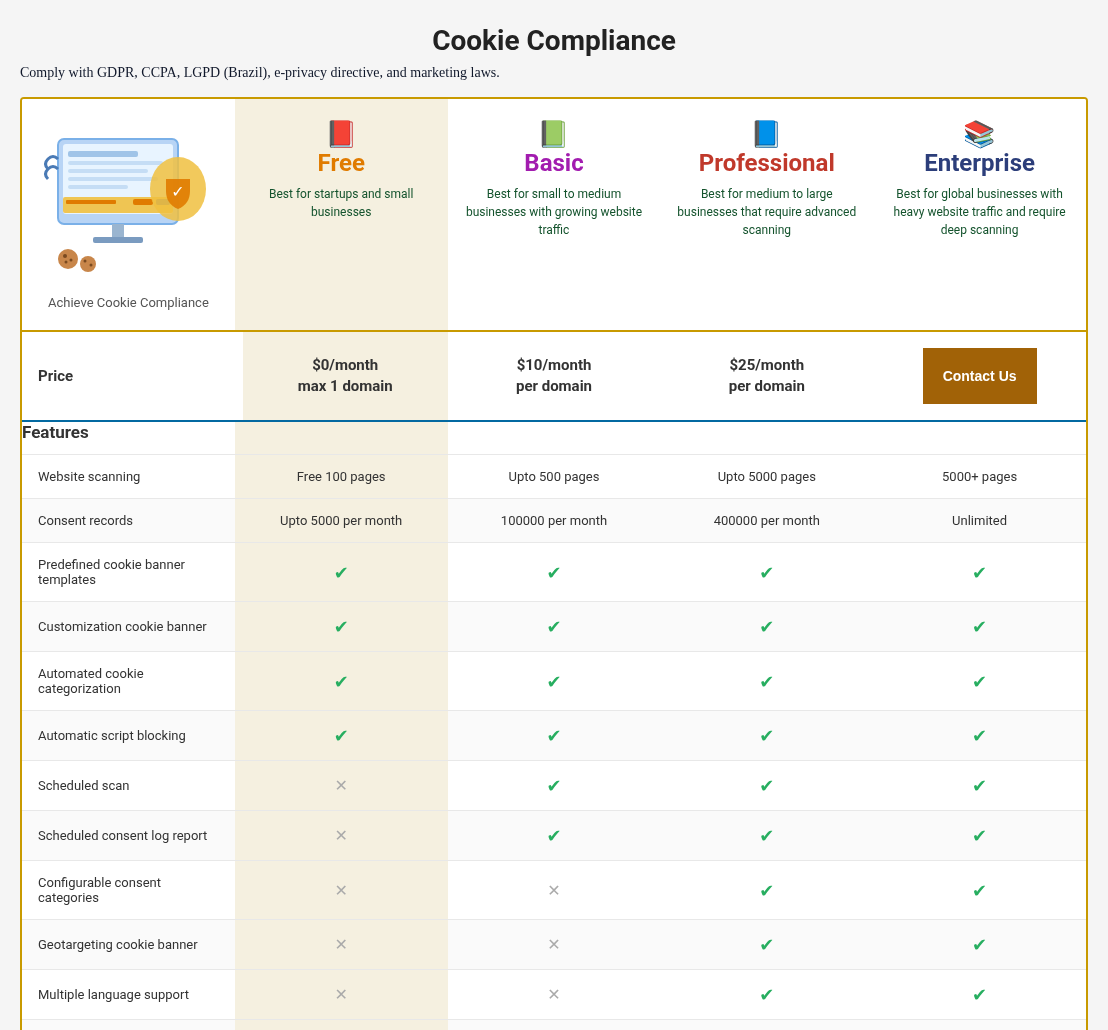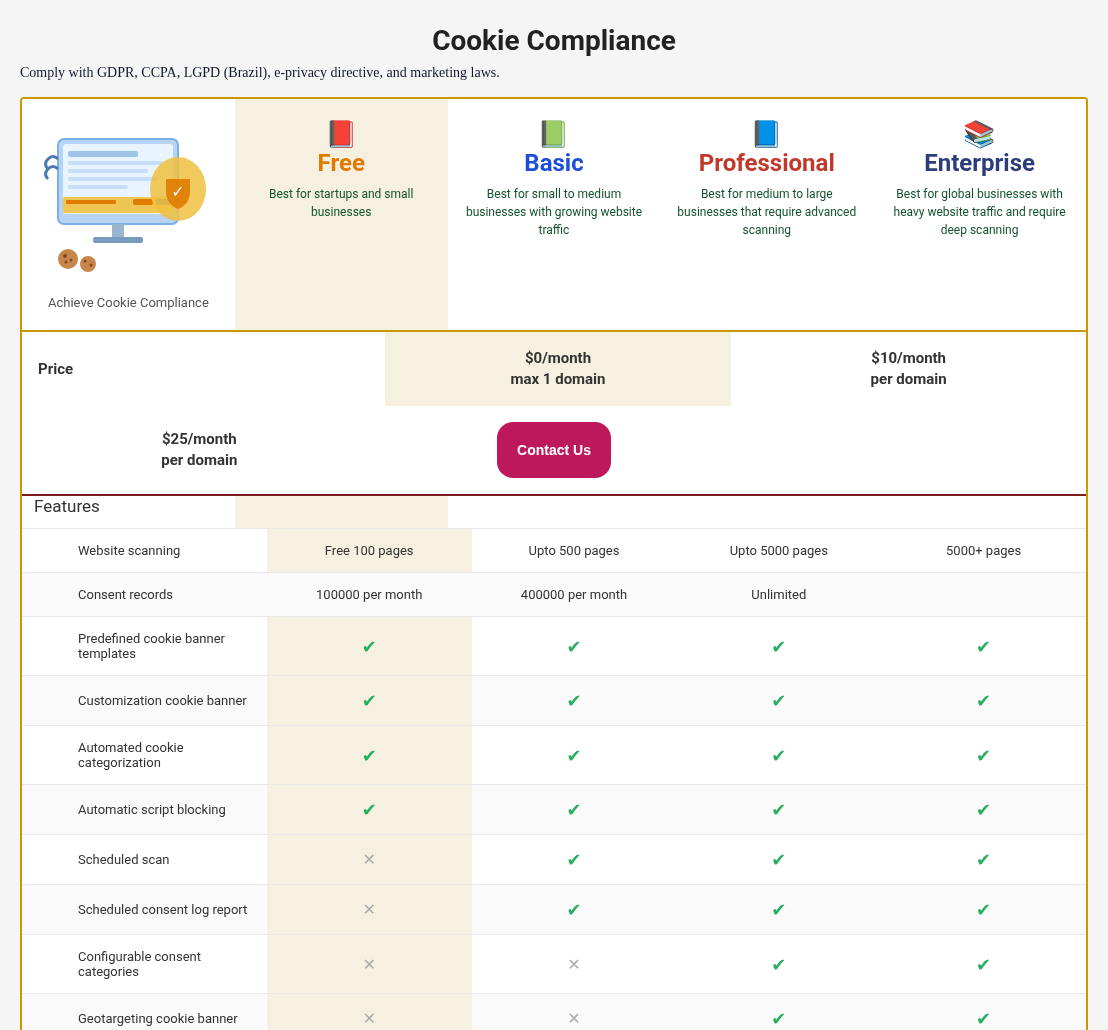--- a/index.html
+++ b/index.html
@@ -59,40 +59,40 @@
     }
     .header-cell.basic-col { background: #fff; }
     .header-cell.professional-col { background: #fff; }
     .header-cell.enterprise-col { background: #fff; }
     .plan-name {
       font-size: 24px;
       font-weight: 700;
       margin-bottom: 8px;
     }
     .plan-name.free { color: #e07b00; }
-    .plan-name.basic { color: #1d4ed8; }
+    .plan-name.basic { color: #a21caf; }
     .plan-name.professional { color: #c0392b; }
     .plan-name.enterprise { color: #2c3e7a; }
     .plan-desc {
       font-size: 12px;
       color: #14532d;
       line-height: 1.5;
       text-align: center;
     }
     .product-image-label {
       font-size: 13px;
       color: #555;
       margin-top: 16px;
       text-align: center;
     }
     
     .price-row {
       display: grid;
-      grid-template-columns: 1fr 1fr 1fr;
-      border-bottom: 2px solid #7f1d1d;
+      grid-template-columns: 1fr 1fr 1fr 1fr 1fr;
+      border-bottom: 2px solid #0369a1;
       background: #fff;
     }
     .price-label-cell {
       padding: 16px;
       display: flex;
       align-items: center;
       font-weight: 700;
       font-size: 15px;
     }
     .price-cell {
@@ -104,53 +104,51 @@
       font-weight: 700;
       font-size: 15px;
       line-height: 1.4;
     }
     .price-cell.free-col { background: #f5f0e0; margin-left: 8px; }
     .price-cell.enterprise-col {
       justify-content: center;
       align-items: center;
     }
     .price-btn {
-      background: #be185d;
+      background: #a16207;
       color: #fff;
       border: none;
-      border-radius: 16px;
+      border-radius: 0;
       padding: 20px 20px;
       font-size: 14px;
       font-weight: 600;
       cursor: pointer;
       white-space: nowrap;
     }
     
     .features-header-row {
       display: grid;
       grid-template-columns: 1fr 1fr 1fr 1fr 1fr;
       background: #fff;
       border-bottom: 1px solid #e8e8e8;
     }
     .features-title-cell {
-      font-weight: 400;
+      font-weight: 700;
       font-size: 17px;
       grid-column: 1;
-      margin-left: 12px;
     }
     .features-empty-cell {
       padding: 16px;
     }
     .features-empty-cell.free-col { background: #f5f0e0; }
     
     .feature-row {
       display: grid;
       grid-template-columns: 1fr 1fr 1fr 1fr 1fr;
       border-bottom: 1px solid #e8e8e8;
-      padding-left: 40px;
     }
     .feature-row:nth-child(even) { background: #fafafa; }
     .feature-name-cell {
       padding: 14px 16px;
       display: flex;
       align-items: center;
       font-size: 13px;
       color: #333;
     }
     .feature-value-cell {
@@ -284,20 +282,21 @@
     <div id="feature-rows-container">
         <div class="feature-row">
           <div class="feature-name-cell">Website scanning</div>
           <div class="feature-value-cell free-col">Free 100 pages</div>
           <div class="feature-value-cell basic-col">Upto 500 pages</div>
           <div class="feature-value-cell professional-col">Upto 5000 pages</div>
           <div class="feature-value-cell enterprise-col">5000+ pages</div>
         </div>
         <div class="feature-row">
           <div class="feature-name-cell">Consent records</div>
+          <div class="feature-value-cell free-col">Upto 5000 per month</div>
           <div class="feature-value-cell basic-col">100000 per month</div>
           <div class="feature-value-cell professional-col">400000 per month</div>
           <div class="feature-value-cell enterprise-col">Unlimited</div>
         </div>
         <div class="feature-row">
           <div class="feature-name-cell">Predefined cookie banner templates</div>
           <div class="feature-value-cell free-col">
             <span class="check-icon">✔</span>
           </div>
           <div class="feature-value-cell basic-col">

